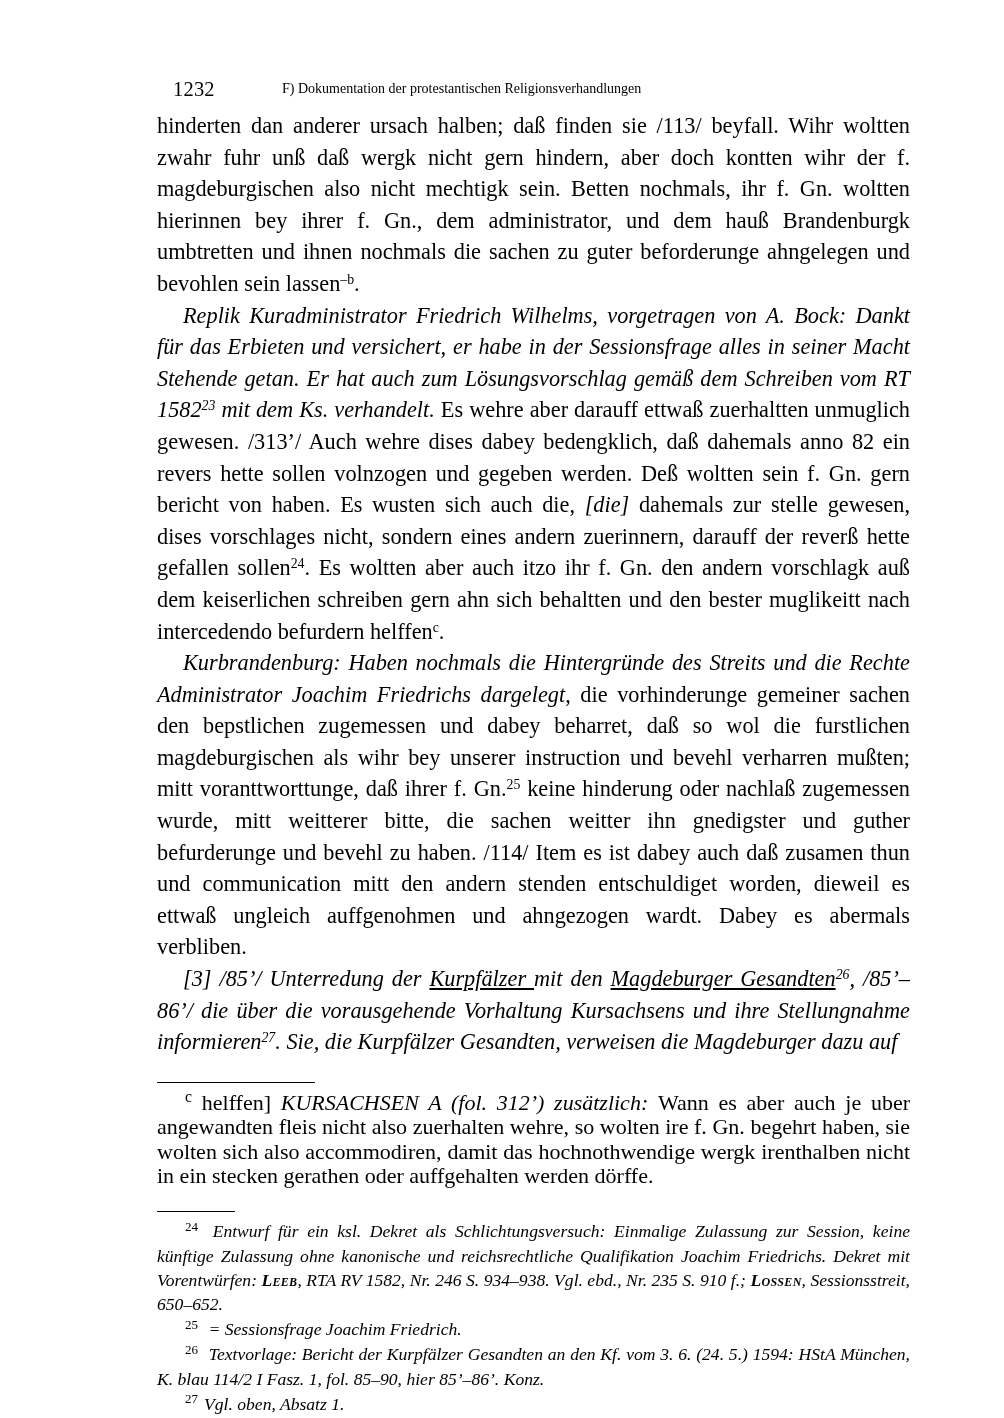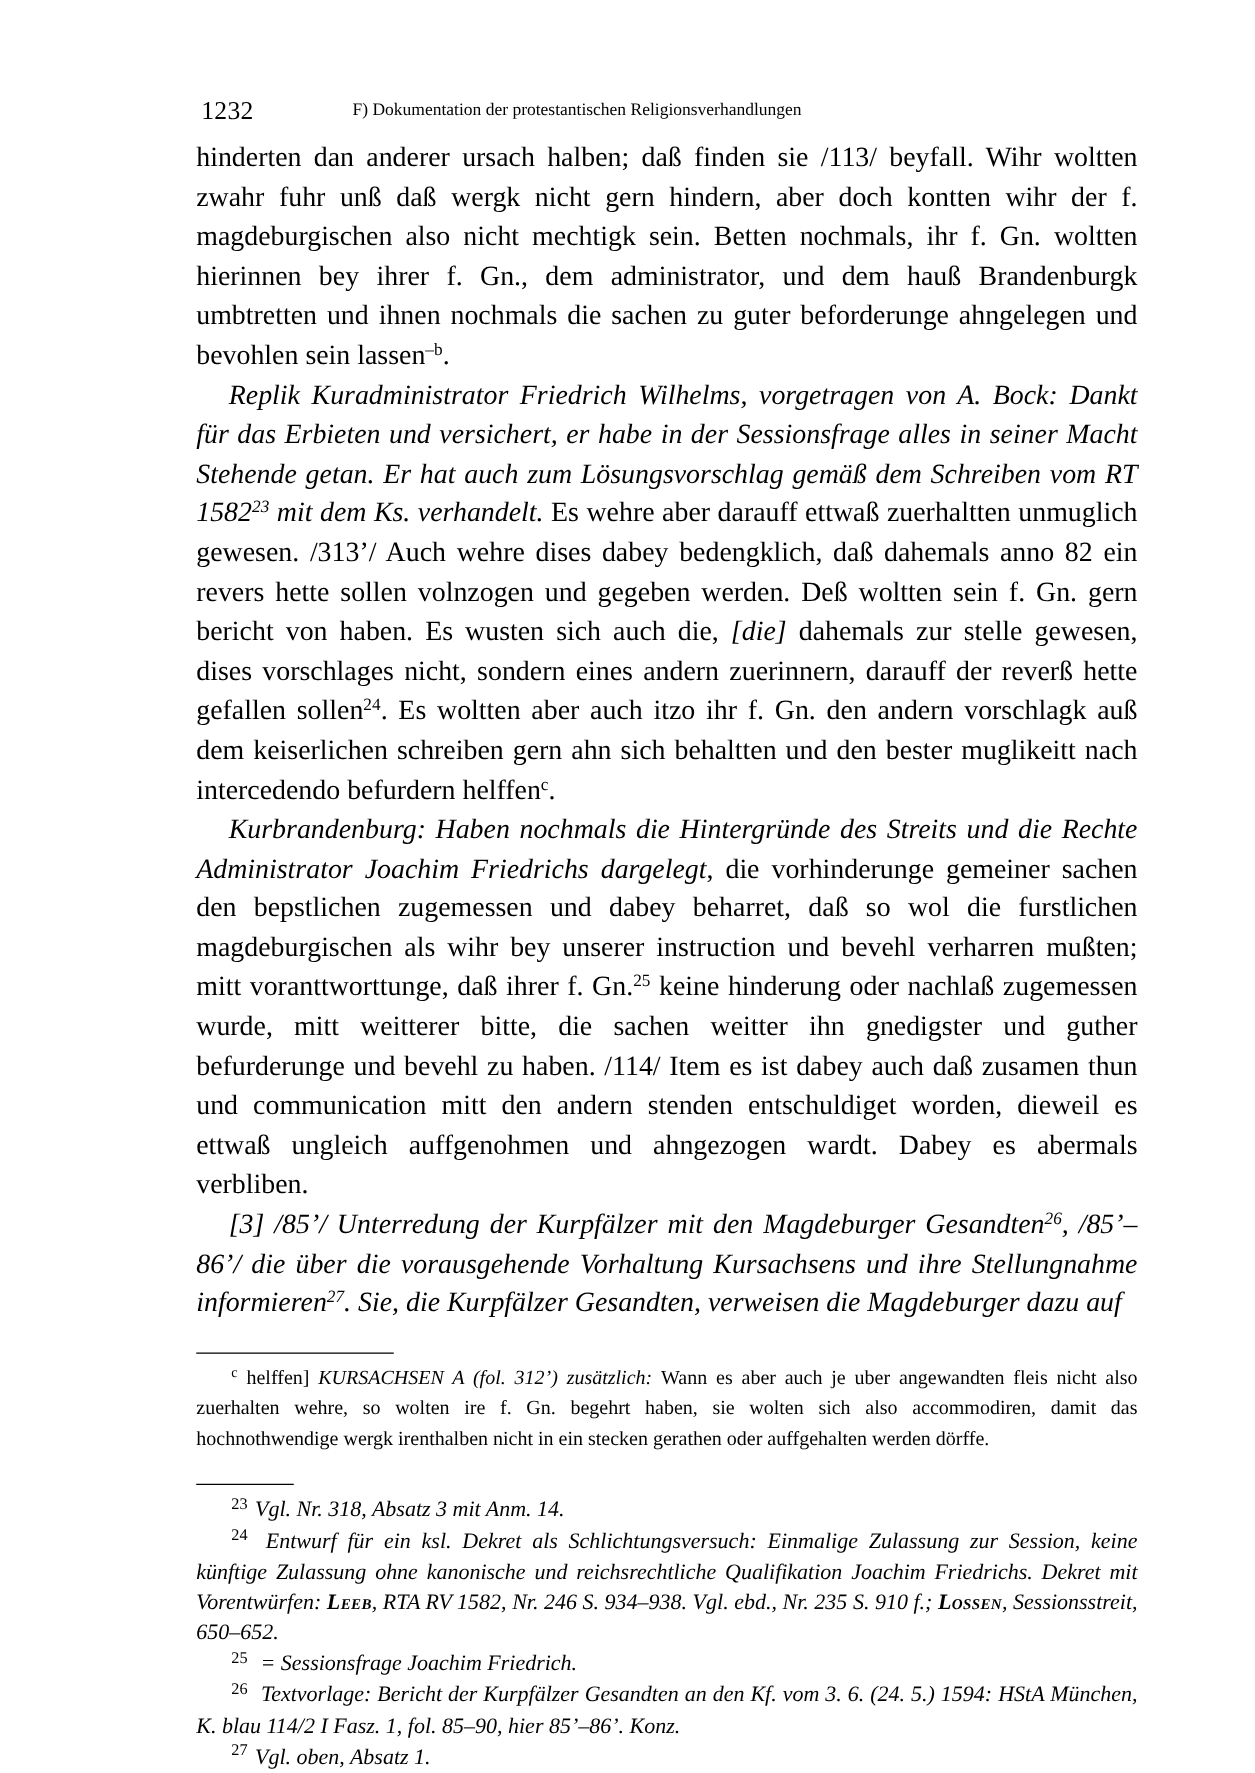--- a/index.html
+++ b/index.html
@@ -30,21 +30,21 @@
   .runhead {
     display: block;
     position: relative;
     height: 34px;
     font-size: 20.5px;
     line-height: 34px;
     white-space: nowrap;
   }
   .runhead .folio {
     position: absolute;
-    left: 4px;
+    left: 16px;
     top: 0;
     letter-spacing: 0.2px;
   }
   .runhead .rh-title {
     position: absolute;
     left: 125px;
     top: 0;
     font-size: 14px;
   }
 
@@ -58,21 +58,21 @@
     line-height: 31.6px;
     text-align: justify;
     text-justify: inter-word;
     hyphens: none;
     -webkit-hyphens: none;
   }
   p.indent {
     text-indent: 26px;
   }
   .it { font-style: italic; }
-  .ul { }
+  .ul { text-decoration: underline; }
   sup {
     font-size: 0.62em;
     line-height: 0;
     vertical-align: 0.52em;
     font-style: normal;
   }
   sup.it-sup { font-style: italic; }
 
   
   .apparatus {
@@ -86,21 +86,21 @@
     margin-bottom: 8px;
   }
   .rule-short {
     width: 78px;
     height: 1.4px;
     background: #000;
     margin-bottom: 7px;
   }
   p.appnote {
     margin: 0;
-    font-size: 16px;
+    font-size: 22px;
     line-height: 24.2px;
     text-align: justify;
     text-indent: 28px;
     hyphens: none;
   }
   .sc {
     font-variant: small-caps;
     letter-spacing: 0.3px;
     font-weight: bold;
   }
@@ -152,23 +152,20 @@
     <div class="apparatus">
       <div class="rule-long"></div>
       <p class="appnote">
         <span class="marker">c</span><span>&nbsp;</span><span>helffen]</span><span>&nbsp;</span><span class="it">KURSACHSEN A (fol. 312’) zusätzlich:</span><span>&nbsp;</span><span>Wann es aber auch je uber angewandten fleis nicht also zuerhalten wehre, so wolten ire f. Gn. begehrt haben, sie wolten sich also accommodiren, damit das hochnothwendige wergk irenthalben nicht in ein stecken gerathen oder auffgehalten werden dörffe.</span>
       </p>
     </div>
 
     <div class="footnotes">
       <div class="rule-short"></div>
       <p class="fnote">
-        <span class="fnum">23</span><span><span class="it">Vgl. Nr. 318, Absatz 3 mit Anm. 14.</span></span>
-      </p>
-      <p class="fnote">
         <span class="fnum">24</span><span><span class="it"> Entwurf für ein ksl. Dekret als Schlichtungsversuch: Einmalige Zulassung zur Session, keine künftige Zulassung ohne kanonische und reichsrechtliche Qualifikation Joachim Friedrichs. Dekret mit Vorentwürfen: </span><span class="it sc">Leeb</span><span class="it">, RTA RV 1582, Nr. 246 S. 934–938. Vgl. ebd., Nr. 235 S. 910 f.; </span><span class="it sc">Lossen</span><span class="it">, Sessionsstreit, 650–652.</span></span>
       </p>
       <p class="fnote">
         <span class="fnum">25</span><span><span class="it"> = Sessionsfrage Joachim Friedrich.</span></span>
       </p>
       <p class="fnote">
         <span class="fnum">26</span><span><span class="it"> Textvorlage: Bericht der Kurpfälzer Gesandten an den Kf. vom 3. 6. (24. 5.) 1594: HStA München, K. blau 114/2 I Fasz. 1, fol. 85–90, hier 85’–86’. Konz.</span></span>
       </p>
       <p class="fnote">
         <span class="fnum">27</span><span><span class="it">Vgl. oben, Absatz 1.</span></span>

